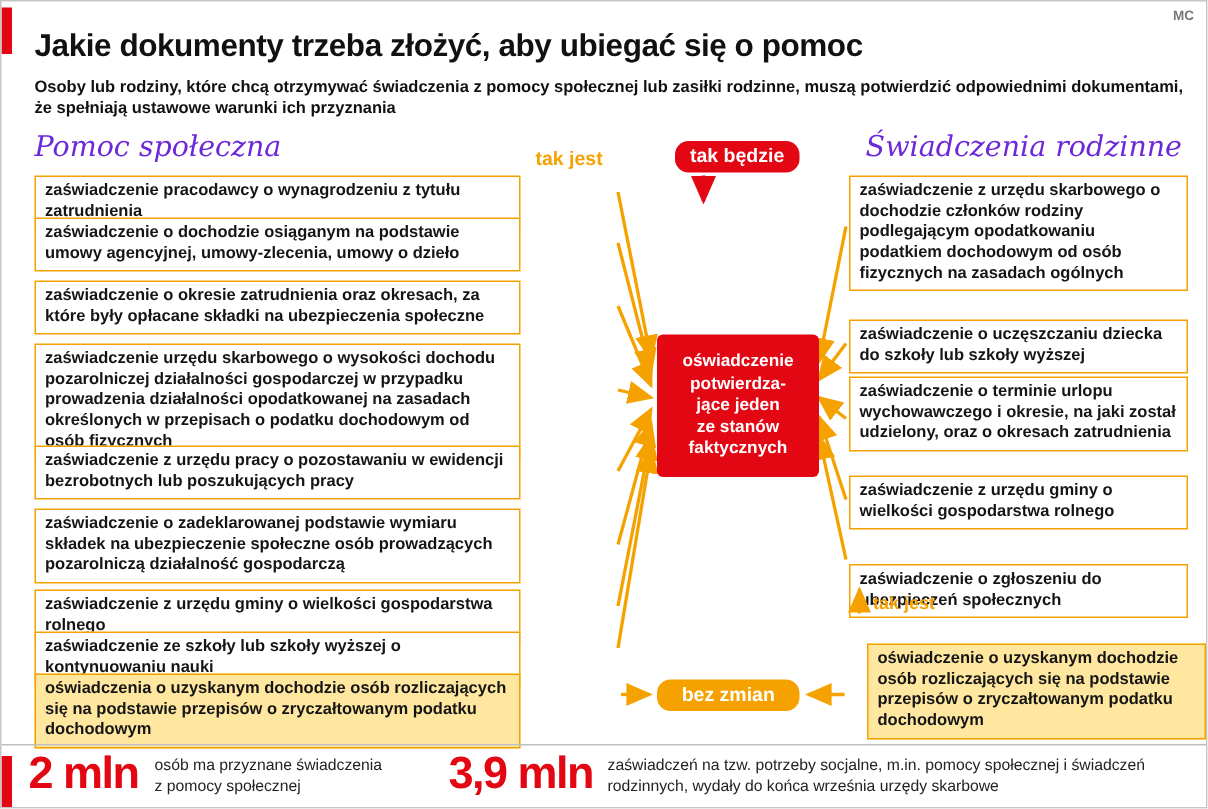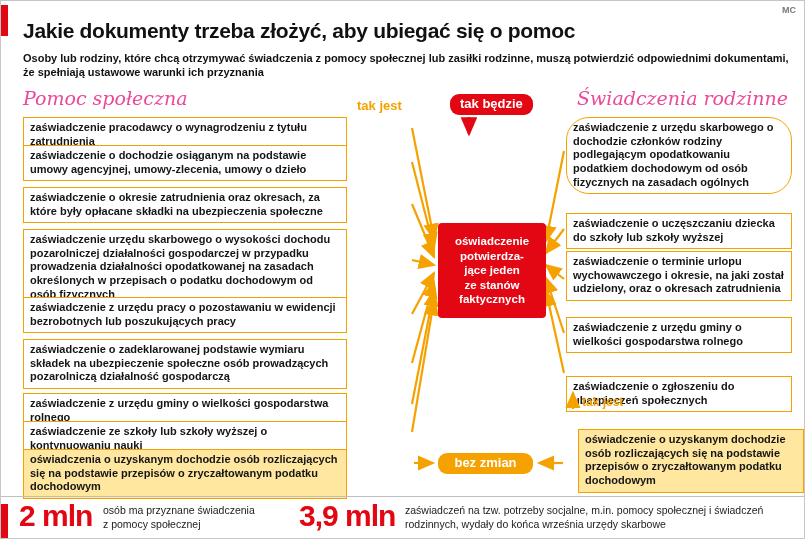--- a/index.html
+++ b/index.html
@@ -7,21 +7,21 @@
         border:1px solid #c6c6c6;box-sizing:border-box;margin:0 auto;}
   .red-strip{position:absolute;left:0;width:7px;background:var(--red,#E30613);}
   .red-strip.top{top:4px;height:31px;}
   .red-strip.bottom{top:503px;height:36px;}
   .credit{position:absolute;top:4px;right:8px;font-size:9px;color:#777;font-weight:bold;}
   .title{position:absolute;left:22px;top:18px;width:760px;margin:0;font-size:21px;
          font-weight:bold;color:#111;letter-spacing:-0.3px;}
   .subtitle{position:absolute;left:22px;top:50px;width:766px;margin:0;font-size:11px;
             font-weight:bold;color:#111;line-height:1.3;}
   .col-heading{position:absolute;top:86px;font-family:"DejaVu Serif",serif;font-style:italic;
-               font-size:19px;color:#ec4899;}
+               font-size:19px;color:#6d28d9;}
   .col-heading.left{left:22px;}
   .col-heading.right{right:16px;}
   .orange-text{position:absolute;color:var(--orange,#F5A200);font-weight:bold;font-size:13px;}
   .badge{position:absolute;font-weight:bold;font-size:13px;box-sizing:border-box;}
   .badge.red-badge{background:var(--red,#E30613);color:#fff;padding:2px 10px 4px;border-radius:9px;}
   .badge.orange-badge{background:var(--orange,#F5A200);color:#fff;padding:2px 10px 4px;
                       border-radius:9px;text-align:center;}
   .doc-box{position:absolute;box-sizing:border-box;border:1px solid var(--orange,#F5A200);
            background:#fff;padding:3px 6px 4px;font-size:11px;font-weight:bold;
            line-height:1.24;color:#151515;}
@@ -59,21 +59,21 @@
   <div class="doc-box left-col" style="top:116px;">zaświadczenie pracodawcy o wynagrodzeniu z tytułu zatrudnienia</div>
   <div class="doc-box left-col" style="top:144px;">zaświadczenie o dochodzie osiąganym na podstawie umowy agencyjnej, umowy-zlecenia, umowy o dzieło</div>
   <div class="doc-box left-col" style="top:186px;">zaświadczenie o okresie zatrudnienia oraz okresach, za które były opłacane składki na ubezpieczenia społeczne</div>
   <div class="doc-box left-col" style="top:228px;">zaświadczenie urzędu skarbowego o wysokości dochodu pozarolniczej działalności gospodarczej w przypadku prowadzenia działalności opodatkowanej na zasadach określonych w przepisach o podatku dochodowym od osób fizycznych</div>
   <div class="doc-box left-col" style="top:296px;">zaświadczenie z urzędu pracy o pozostawaniu w ewidencji bezrobotnych lub poszukujących pracy</div>
   <div class="doc-box left-col" style="top:338px;">zaświadczenie o zadeklarowanej podstawie wymiaru składek na ubezpieczenie społeczne osób prowadzących pozarolniczą działalność gospodarczą</div>
   <div class="doc-box left-col" style="top:392px;">zaświadczenie z urzędu gminy o wielkości gospodarstwa rolnego</div>
   <div class="doc-box left-col" style="top:420px;">zaświadczenie ze szkoły lub szkoły wyższej o kontynuowaniu nauki</div>
   <div class="doc-box left-col yellow" style="top:448px;">oświadczenia o uzyskanym dochodzie osób rozliczających się na podstawie przepisów o zryczałtowanym podatku dochodowym</div>
 
-  <div class="doc-box right-col" style="top:116px;border-radius:23px;">zaświadczenie z urzędu skarbowego o dochodzie członków rodziny podlegającym opodatkowaniu podatkiem dochodowym od osób fizycznych na zasadach ogólnych</div>
+  <div class="doc-box right-col" style="top:116px;">zaświadczenie z urzędu skarbowego o dochodzie członków rodziny podlegającym opodatkowaniu podatkiem dochodowym od osób fizycznych na zasadach ogólnych</div>
   <div class="doc-box right-col" style="top:212px;">zaświadczenie o uczęszczaniu dziecka do szkoły lub szkoły wyższej</div>
   <div class="doc-box right-col" style="top:250px;">zaświadczenie o terminie urlopu wychowawczego i okresie, na jaki został udzielony, oraz o okresach zatrudnienia</div>
   <div class="doc-box right-col" style="top:316px;">zaświadczenie z urzędu gminy o wielkości gospodarstwa rolnego</div>
   <div class="doc-box right-col" style="top:375px;">zaświadczenie o zgłoszeniu do ubezpieczeń społecznych</div>
   <div class="doc-box right-col yellow" style="top:428px;margin-left:12px;">oświadczenie o uzyskanym dochodzie osób rozliczających się na podstawie przepisów o zryczałtowanym podatku dochodowym</div>
 
   <svg class="arrows" width="805" height="539" viewBox="0 0 805 539">
     <defs>
       <marker id="ah-o" markerWidth="9" markerHeight="8" refX="7" refY="3.5" orient="auto">
         <path d="M0,0 L8,3.5 L0,7 z" fill="#F5A200"></path>

